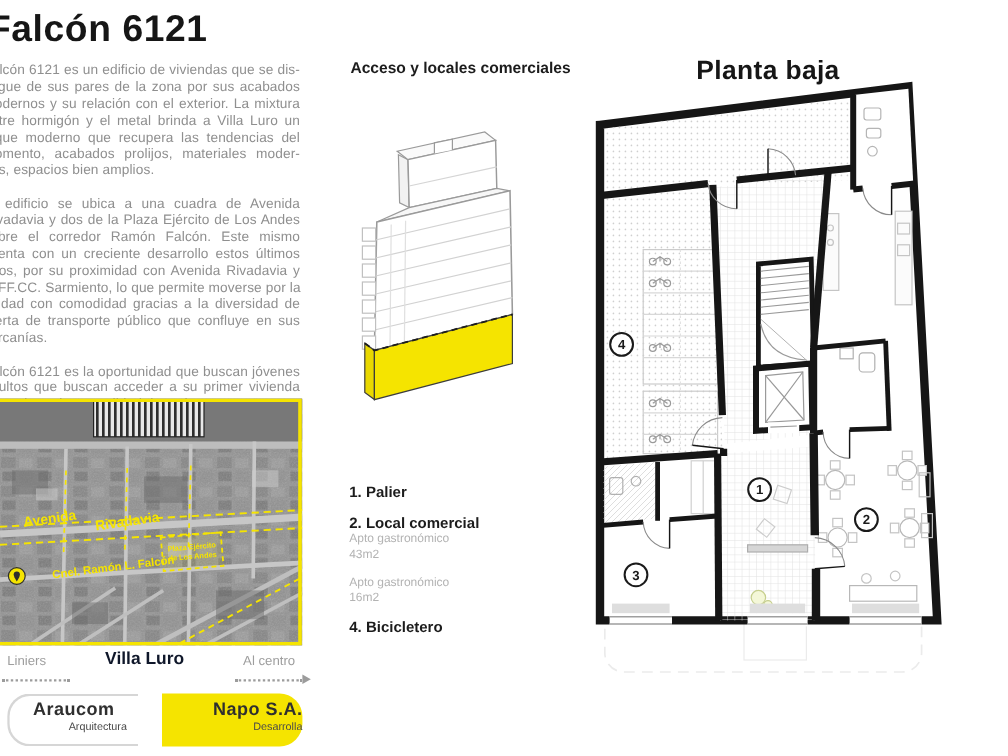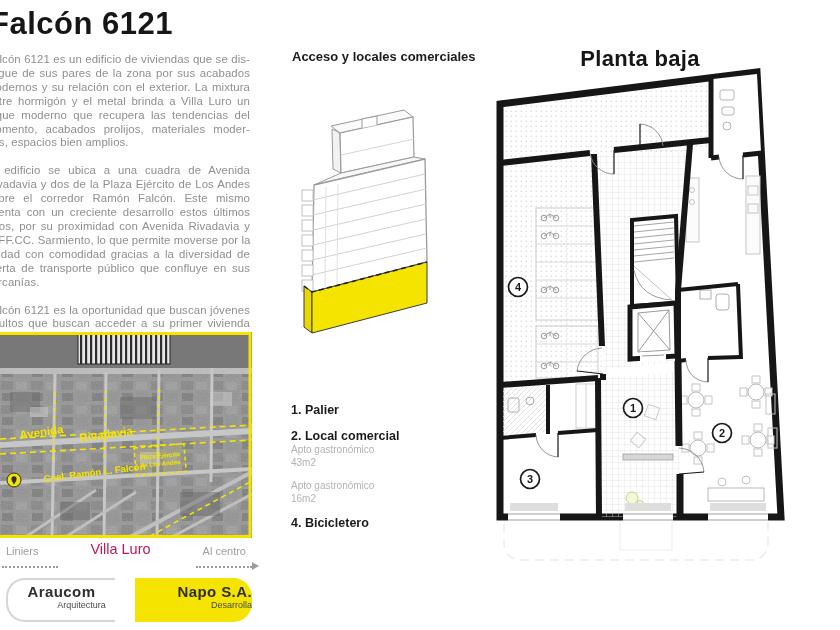--- a/index.html
+++ b/index.html
@@ -20,21 +20,21 @@
          line-height:13.9px;color:var(--body-gray);letter-spacing:.1px;}
   .para{margin:0 0 14px 0;}
   .jline{text-align:justify;text-align-last:justify;white-space:nowrap;}
   .jline.last{text-align-last:left;}
 
   
   .map-wrap{position:absolute;left:0;top:332px;width:252px;height:206px;}
   .map-footer{position:absolute;left:0;top:541px;width:252px;display:flex;
               align-items:flex-end;box-sizing:border-box;padding:0 6px;}
   .map-footer .side{font-size:11px;color:#9e9e9e;}
-  .map-footer .center{flex:1;text-align:center;font-size:14.5px;font-weight:400;color:#be185d;}
+  .map-footer .center{flex:1;text-align:center;font-size:14.5px;font-weight:700;color:#0f172a;}
   .dot-line{position:absolute;top:566px;width:56px;border-top:2px dotted #9c9c9c;}
   .dot-line .arrow{position:absolute;right:-7px;top:-6px;width:0;height:0;
      border-left:7px solid #9c9c9c;border-top:4.5px solid transparent;border-bottom:4.5px solid transparent;}
 
   
   .brand-lockup{position:absolute;left:6px;top:578px;width:246px;height:44px;display:flex;gap:20px;}
   .brand-left{flex:1;background:#fff;border:2px solid #d6d6d6;border-right:none;
      border-radius:19px 0 0 19px;text-align:center;padding-top:3px;box-sizing:border-box;}
   .brand-right{flex:1;background:var(--accent-yellow);border-radius:0 19px 19px 0;
      text-align:right;padding-top:5px;box-sizing:border-box;}

